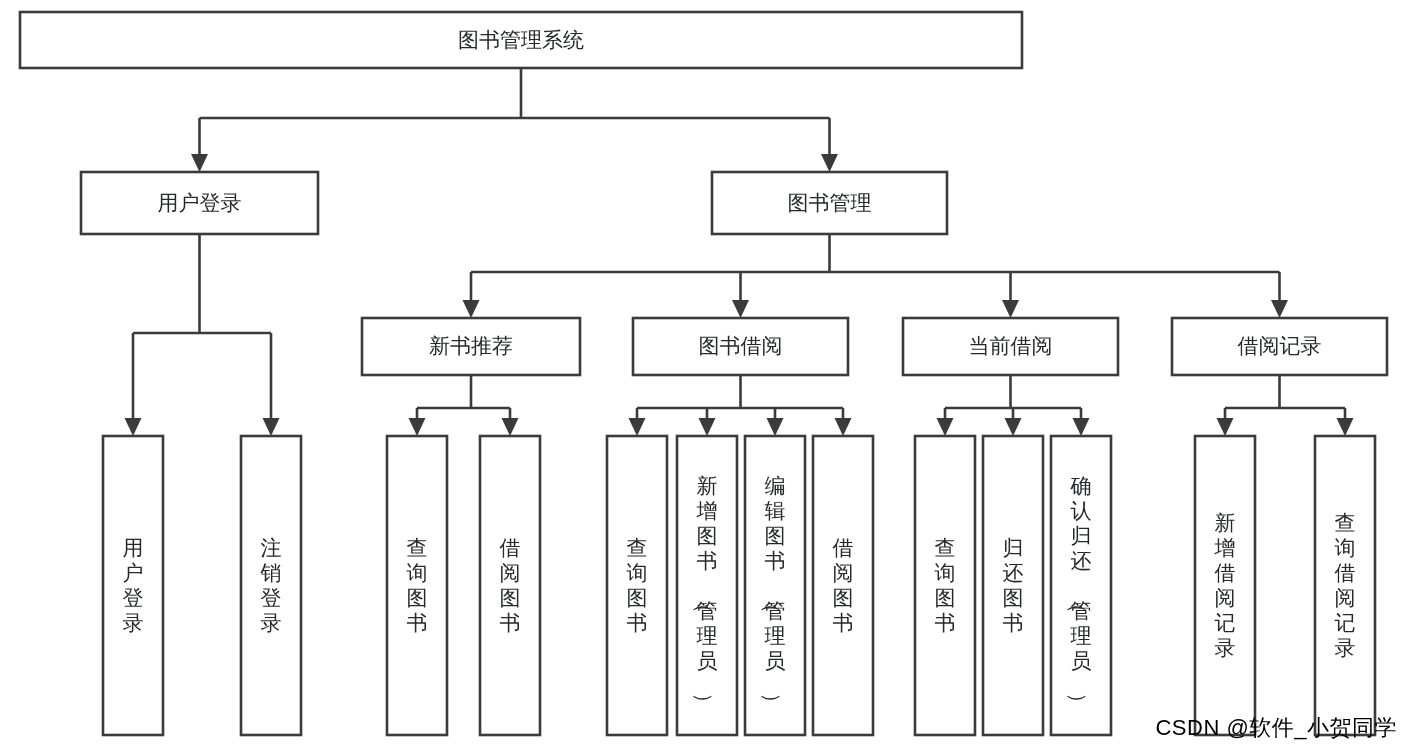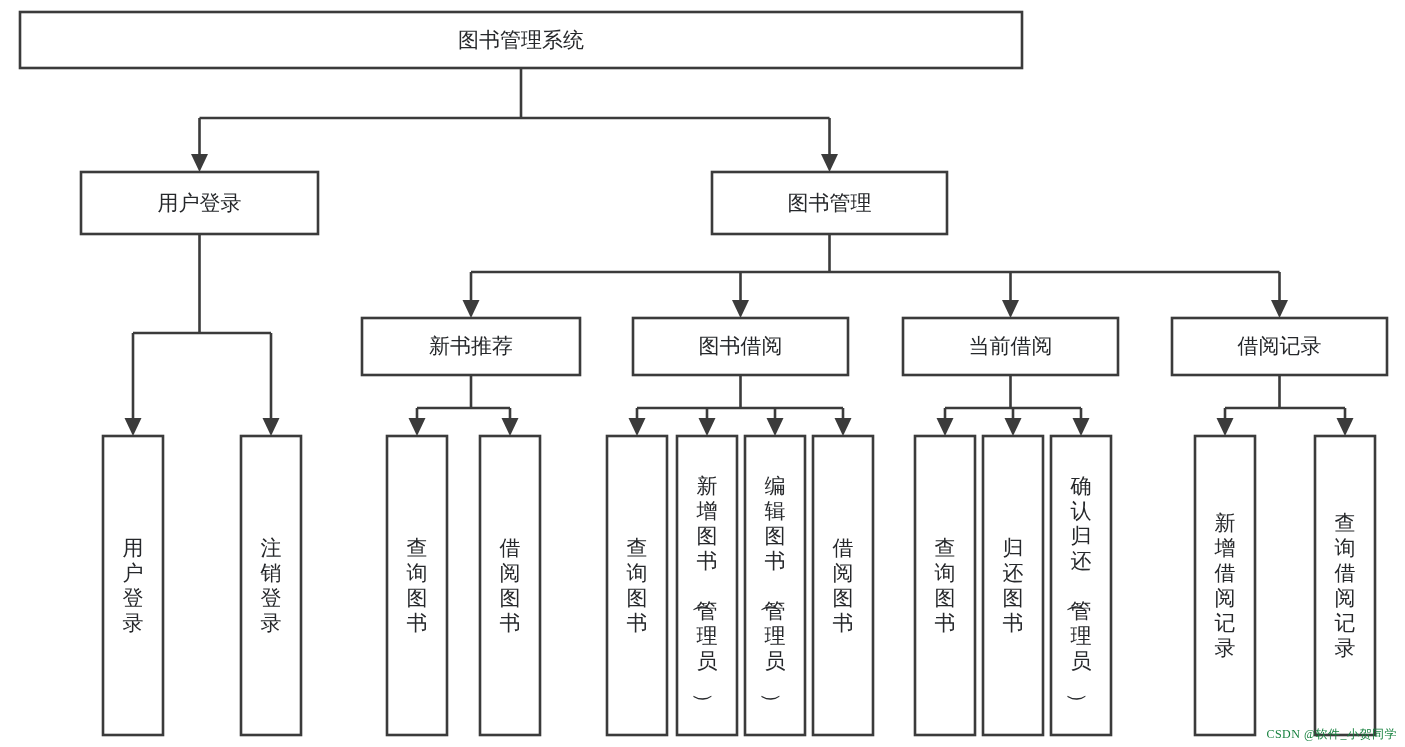--- a/index.html
+++ b/index.html
@@ -55,23 +55,23 @@
     stroke-linecap: butt;
   }
   .arrow-head {
     fill: #3b3b3b;
     stroke: none;
   }
   .watermark-text {
     position: absolute;
     right: 8px;
     bottom: 4px;
-    font-family: Liberation Serif, serif;
-    font-size: 12px;
-    color: #15803d;
+    font-family: Liberation Sans, sans-serif;
+    font-size: 22px;
+    color: #000000;
     letter-spacing: 0.5px;
     user-select: none;
     white-space: nowrap;
   }
 </style>
 </head>
 <body>
 
 <div id="diagram-root">
   <svg class="diagram-canvas" id="diagram-canvas" viewBox="0 0 1405 747" xmlns="http://www.w3.org/2000/svg">

